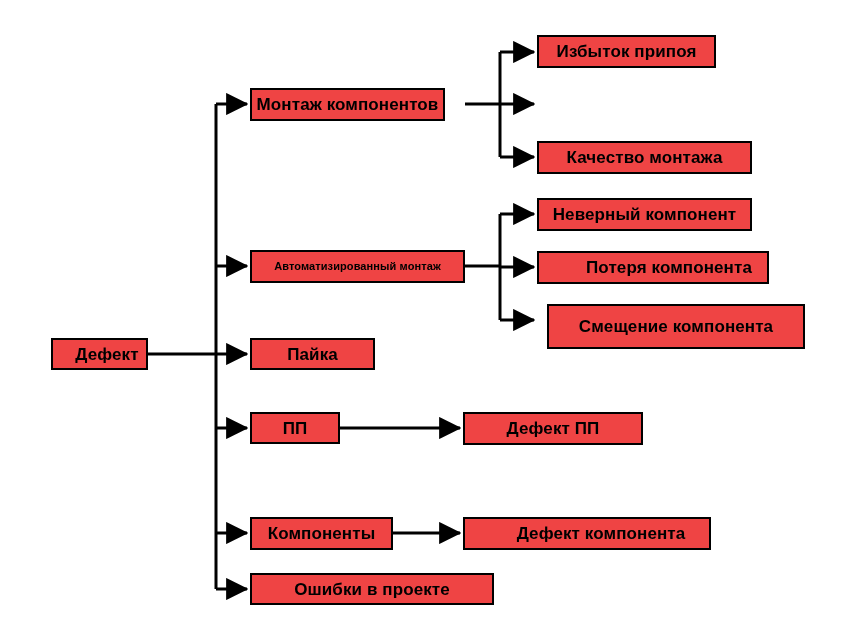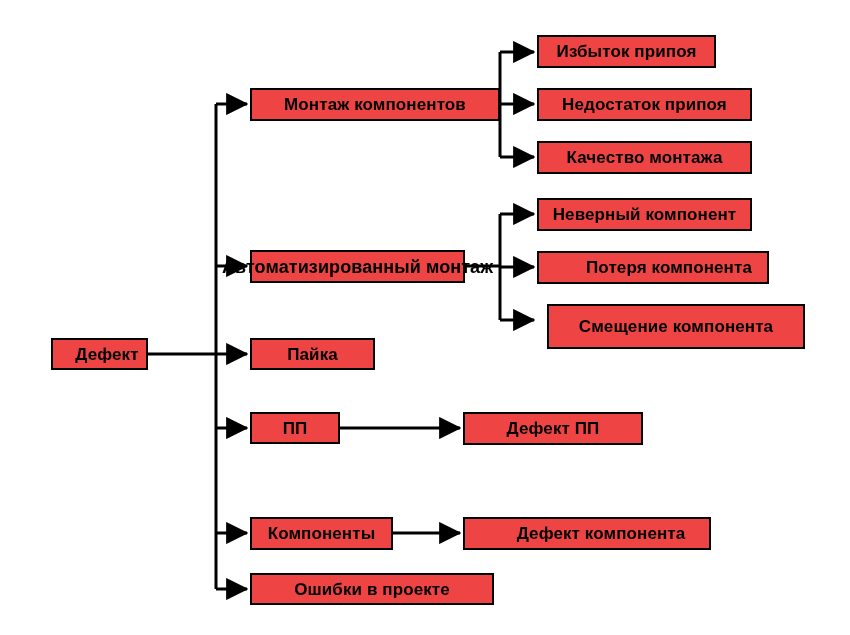--- a/index.html
+++ b/index.html
@@ -34,21 +34,21 @@
     justify-content: center;
     color: #000000;
     font-weight: bold;
     letter-spacing: 0.1px;
     line-height: 1;
     white-space: nowrap;
     text-align: center;
   }
   .node.root      { font-size: 17px; padding-left: 15px; }
   .node.branch    { font-size: 17px; }
-  .node.branch-sm { font-size: 18px; }
+  .node.branch-sm { font-size: 11px; }
   .node.leaf      { font-size: 17px; }
 </style>
 </head>
 <body>
 
 <div id="canvas">
 
   <svg id="edges" viewBox="0 0 850 635" width="850" height="635" xmlns="http://www.w3.org/2000/svg">
     <defs>
       <marker id="arrow" viewBox="0 0 10 10" refX="9.4" refY="5" markerWidth="7.4" markerHeight="7.4" orient="auto-start-reverse">
@@ -78,29 +78,28 @@
     <path d="M 500 214 L 534 214" stroke="#000000" stroke-width="3" fill="none" marker-end="url(#arrow)"></path>
     <path d="M 500 267 L 534 267" stroke="#000000" stroke-width="3" fill="none" marker-end="url(#arrow)"></path>
     <path d="M 500 320 L 534 320" stroke="#000000" stroke-width="3" fill="none" marker-end="url(#arrow)"></path>
 
     <path d="M 340 428 L 460 428" stroke="#000000" stroke-width="3" fill="none" marker-end="url(#arrow)"></path>
 
     <path d="M 393 533 L 460 533" stroke="#000000" stroke-width="3" fill="none" marker-end="url(#arrow)"></path>
   </svg>
 
   <div class="node root" style="left:51px;  top:338px; width:97px;  height:32px;">Дефект</div>
-  <div class="node branch" style="left:250px; top:88px;  width:250px; height:33px;">Монтаж компонентов</div>
+  <div class="node branch" style="left:250px; top:88px;  width:195px; height:33px;">Монтаж компонентов</div>
   <div class="node branch-sm" style="left:250px; top:250px; width:215px; height:33px;">Автоматизированный монтаж</div>
   <div class="node branch" style="left:250px; top:338px; width:125px; height:32px;">Пайка</div>
   <div class="node branch" style="left:250px; top:412px; width:90px;  height:32px;">ПП</div>
   <div class="node branch" style="left:250px; top:517px; width:143px; height:33px;">Компоненты</div>
   <div class="node branch" style="left:250px; top:573px; width:244px; height:32px;">Ошибки в проекте</div>
 
   <div class="node leaf" style="left:537px; top:35px;  width:179px; height:33px;">Избыток припоя</div>
-  <div class="node leaf" style="left:537px; top:88px;  width:215px; height:33px;">Недостаток припоя</div>
   <div class="node leaf" style="left:537px; top:141px; width:215px; height:33px;">Качество монтажа</div>
   <div class="node leaf" style="left:537px; top:198px; width:215px; height:33px;">Неверный компонент</div>
   <div class="node leaf" style="left:537px; top:251px; width:232px; height:33px;padding-left:32px;">Потеря компонента</div>
   <div class="node leaf" style="left:547px; top:304px; width:258px; height:45px;">Смещение компонента</div>
   <div class="node leaf" style="left:463px; top:412px; width:180px; height:33px;">Дефект ПП</div>
   <div class="node leaf" style="left:463px; top:517px; width:248px; height:33px;padding-left:28px;">Дефект компонента</div>
 
 </div>
 
 </body></html>

